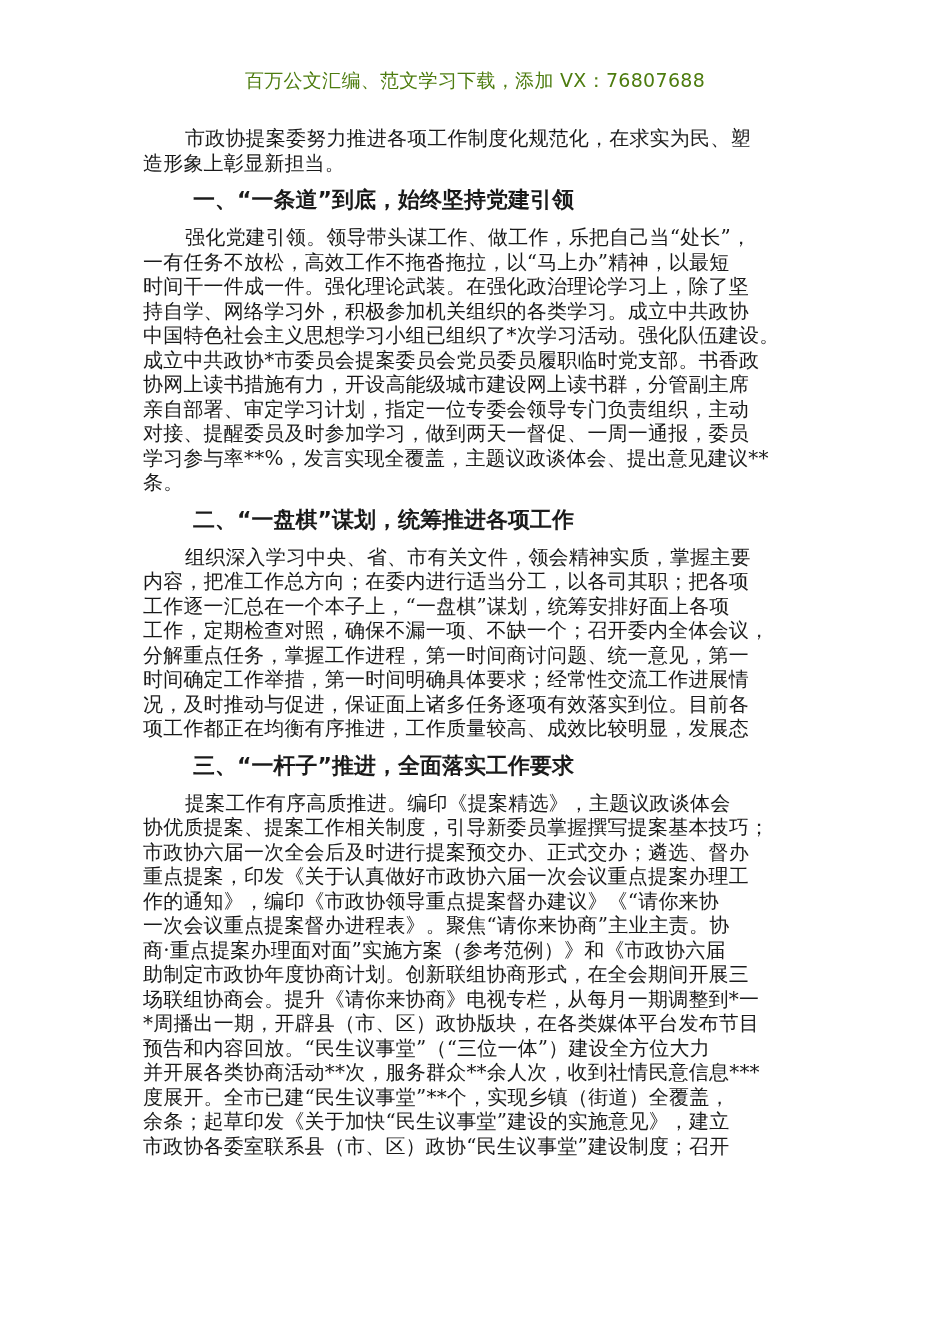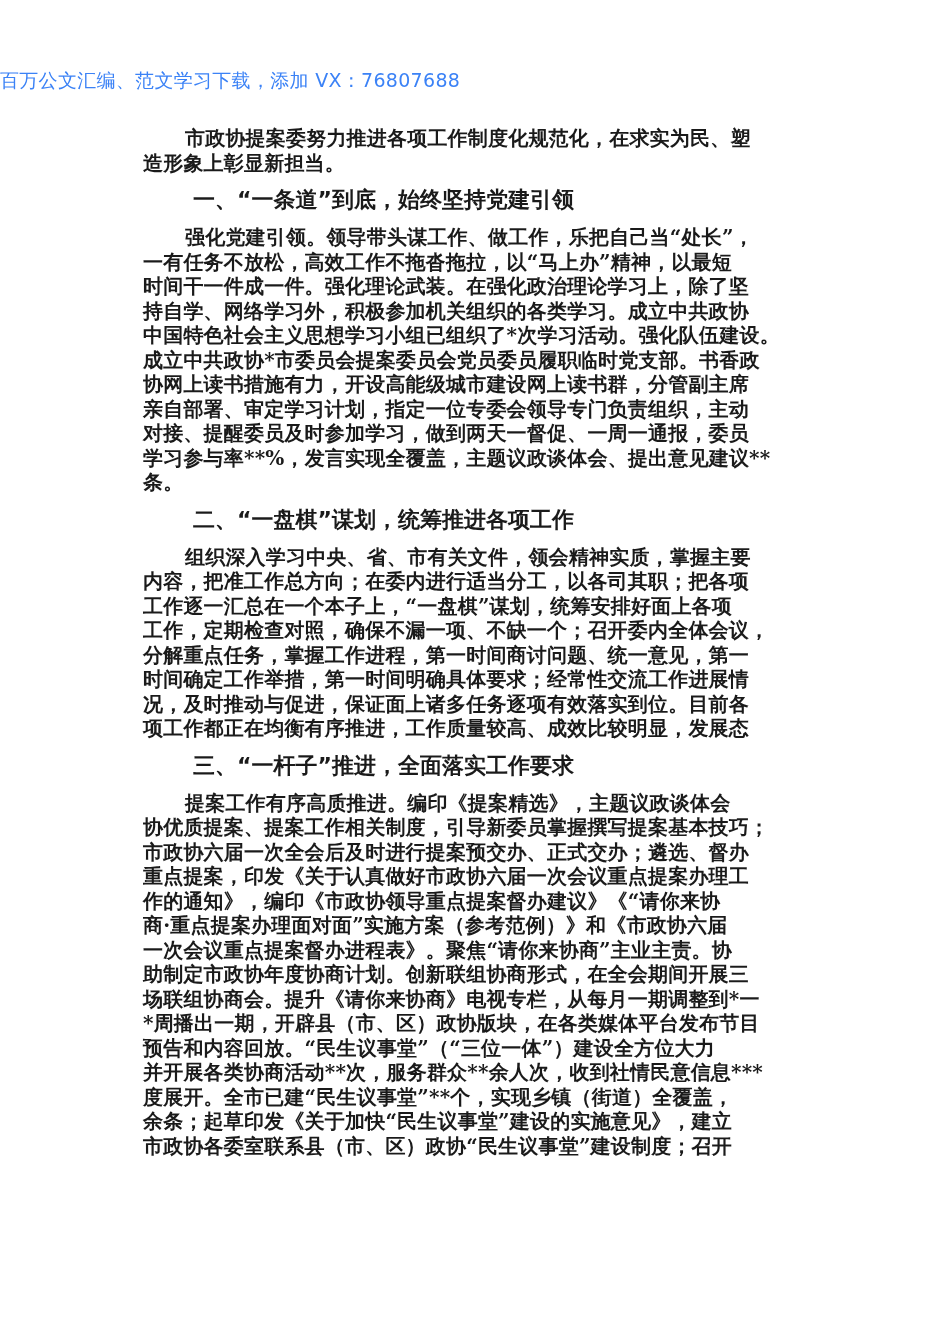--- a/index.html
+++ b/index.html
@@ -1,23 +1,23 @@
 <!DOCTYPE html>
 <html><head>
 <meta charset="utf-8">
 <style>
   html, body { margin: 0; padding: 0; background: #ffffff; }
   body { width: 950px; height: 1344px; position: relative; overflow: hidden;
          font-family: "DejaVu Serif", "Liberation Serif", serif; color: #1a1a1a; }
-  .header { position: absolute; top: 68px; left: 0; width: 950px; 
+  .header { position: absolute; top: 68px; left: 0; width: 950px; text-align: center;
             font-family: "DejaVu Sans", "Liberation Sans", sans-serif; font-size: 19px;
-            color: #3b82f6; letter-spacing: 0.3px; }
+            color: #4d7c0f; letter-spacing: 0.3px; }
   .doc { position: absolute; left: 143px; top: 126px; width: 665px; }
   .line { font-size: 20px; line-height: 24.5px; height: 24.5px; white-space: nowrap;
-          letter-spacing: 0.2px; font-weight: bold; }
+          letter-spacing: 0.2px; }
   .indent { padding-left: 42px; }
   .heading { font-family: "DejaVu Sans", "Liberation Sans", sans-serif; font-weight: bold;
              font-size: 22px; line-height: 26px; height: 26px; padding-left: 50px; white-space: nowrap; }
   .para { margin: 0; }
   .gap-h { height: 12px; }
 </style>
 </head>
 <body>
 
 <div class="header">百万公文汇编、范文学习下载，添加 VX：76807688</div>
@@ -61,22 +61,22 @@
   <div class="gap-h"></div>
 
   <div class="heading">三、“一杆子”推进，全面落实工作要求</div>
   <div class="gap-h"></div>
   <div class="para">
     <div class="line indent">提案工作有序高质推进。编印《提案精选》，主题议政谈体会</div>
     <div class="line">协优质提案、提案工作相关制度，引导新委员掌握撰写提案基本技巧；</div>
     <div class="line">市政协六届一次全会后及时进行提案预交办、正式交办；遴选、督办</div>
     <div class="line">重点提案，印发《关于认真做好市政协六届一次会议重点提案办理工</div>
     <div class="line">作的通知》，编印《市政协领导重点提案督办建议》《“请你来协</div>
+    <div class="line">一次会议重点提案督办进程表》。聚焦“请你来协商”主业主责。协</div>
     <div class="line">商·重点提案办理面对面”实施方案（参考范例）》和《市政协六届</div>
-    <div class="line">一次会议重点提案督办进程表》。聚焦“请你来协商”主业主责。协</div>
     <div class="line">助制定市政协年度协商计划。创新联组协商形式，在全会期间开展三</div>
     <div class="line">场联组协商会。提升《请你来协商》电视专栏，从每月一期调整到*一</div>
     <div class="line">*周播出一期，开辟县（市、区）政协版块，在各类媒体平台发布节目</div>
     <div class="line">预告和内容回放。“民生议事堂”（“三位一体”）建设全方位大力</div>
     <div class="line">并开展各类协商活动**次，服务群众**余人次，收到社情民意信息***</div>
     <div class="line">度展开。全市已建“民生议事堂”**个，实现乡镇（街道）全覆盖，</div>
     <div class="line">余条；起草印发《关于加快“民生议事堂”建设的实施意见》，建立</div>
     <div class="line">市政协各委室联系县（市、区）政协“民生议事堂”建设制度；召开</div>
   </div>
 </div>

